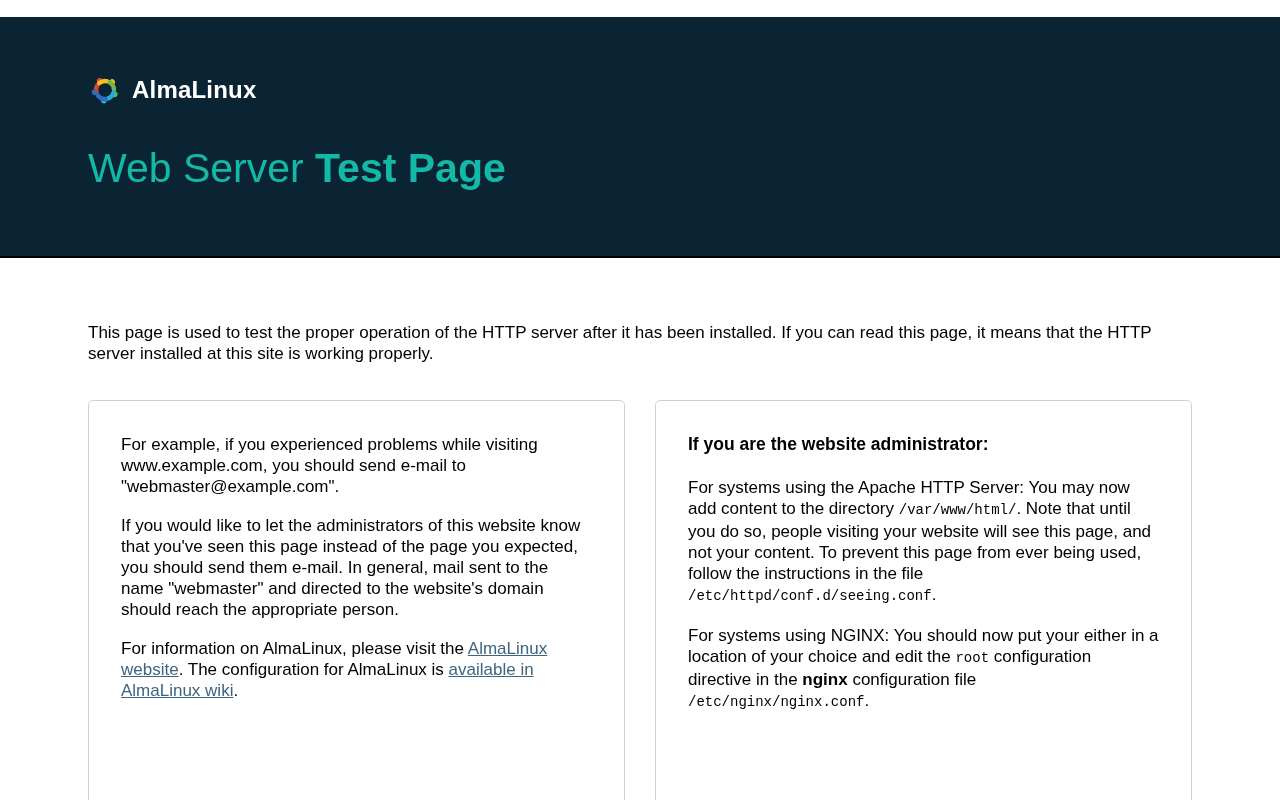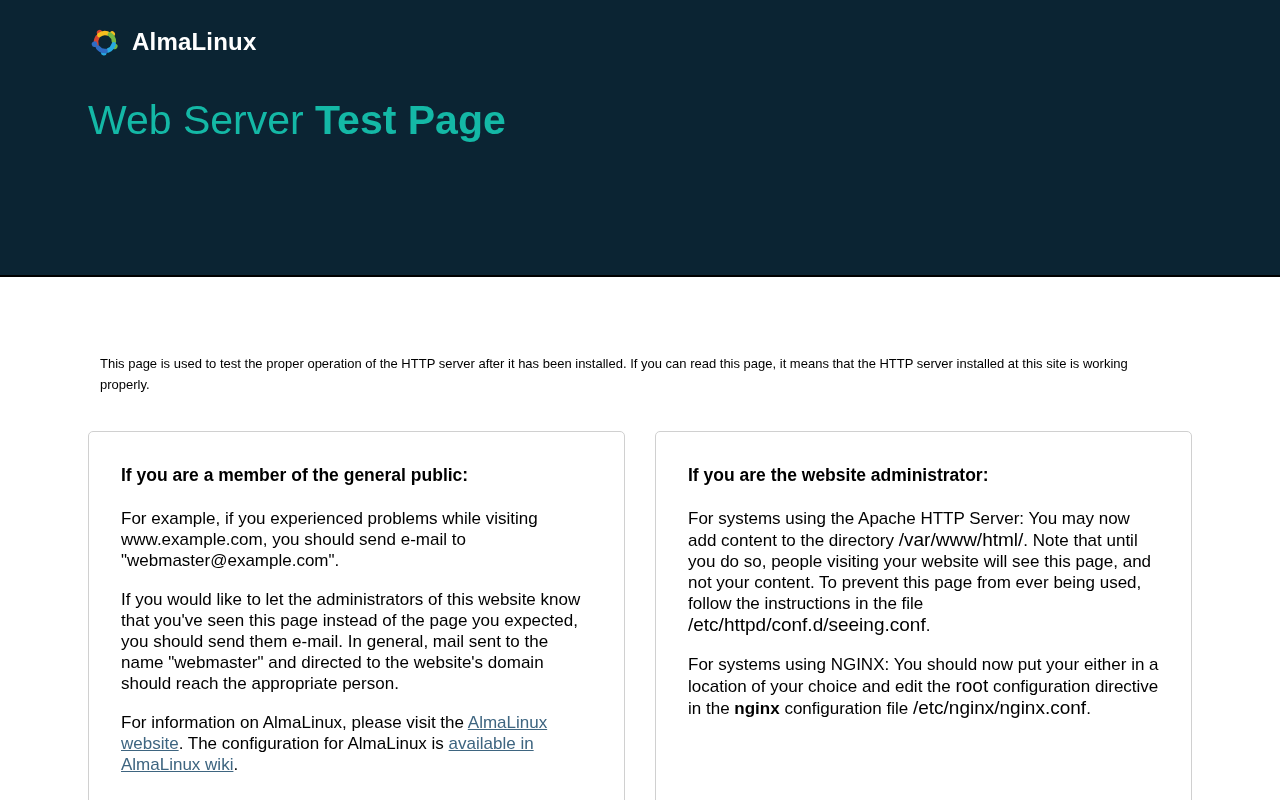--- a/index.html
+++ b/index.html
@@ -10,24 +10,25 @@
     width: 1280px;
     height: 800px;
     overflow: hidden;
     background: #ffffff;
     color: #000000;
     font-family: "Liberation Sans", sans-serif;
   }
   
   header {
     box-sizing: border-box;
-    height: 277px;
+    height: 241px;
     background: var(--header-bg, #0b2433);
     border-bottom: 2px solid var(--header-border, #000000);
-    padding: 26px 88px 0 88px;
+    padding: 57px 88px 0 88px;
+    margin-top: 17px;
   }
   .logo {
     display: flex;
     align-items: center;
     gap: 10px;
     height: 32px;
   }
   .logo-icon, .logo-icon svg {
     width: 34px;
     height: 32px;
@@ -46,22 +47,22 @@
     font-weight: 400;
     line-height: 1.05;
   }
   .page-title strong { font-weight: 700; }
 
   
   main {
     padding: 64px 88px 0 88px;
   }
   .intro {
-    margin: 12px;
-    font-size: 13px;
+    margin: 0;
+    font-size: 17px;
     line-height: 21px;
   }
   .cards {
     display: flex;
     gap: 30px;
     margin-top: 36px;
     align-items: stretch;
   }
   .card {
     flex: 1 1 0;
@@ -77,22 +78,22 @@
     font-size: 17.5px;
     font-weight: 700;
   }
   .card p {
     margin: 0 0 18px 0;
     font-size: 17px;
     line-height: 21px;
   }
   .card p:last-child { margin-bottom: 0; }
   code {
-    font-family: Liberation Sans, sans-serif;
-    font-size: 19px;
+    font-family: Liberation Mono, monospace;
+    font-size: 14px;
     margin-top: 15px;
   }
   a {
     color: var(--link, #3e6580);
     text-decoration: underline;
   }
 </style>
 </head>
 <body>
 
@@ -126,21 +127,20 @@
   </div>
   <h1 class="page-title">
     <span>Web Server </span><strong>Test Page</strong>
   </h1>
 </header>
 
 <main>
   <p class="intro">This page is used to test the proper operation of the HTTP server after it has been installed. If you can read this page, it means that the HTTP server installed at this site is working properly.</p>
   <div class="cards">
     <section class="card">
-      <h2>If you are a member of the general public:</h2>
       <div class="card-body">
           <p><span>For example, if you experienced problems while visiting www.example.com, you should send e-mail to "webmaster@example.com".</span></p>
           <p><span>If you would like to let the administrators of this website know that you've seen this page instead of the page you expected, you should send them e-mail. In general, mail sent to the name "webmaster" and directed to the website's domain should reach the appropriate person.</span></p>
           <p><span>For information on AlmaLinux, please visit the </span><a href="#">AlmaLinux website</a><span>. The configuration for AlmaLinux is </span><a href="#">available in AlmaLinux wiki</a><span>.</span></p>
         </div>
     </section>
     <section class="card">
       <h2>If you are the website administrator:</h2>
       <div class="card-body">
           <p><span>For systems using the Apache HTTP Server: You may now add content to the directory </span><code>/var/www/html/</code><span>. Note that until you do so, people visiting your website will see this page, and not your content. To prevent this page from ever being used, follow the instructions in the file </span><code>/etc/httpd/conf.d/seeing.conf</code><span>.</span></p>

